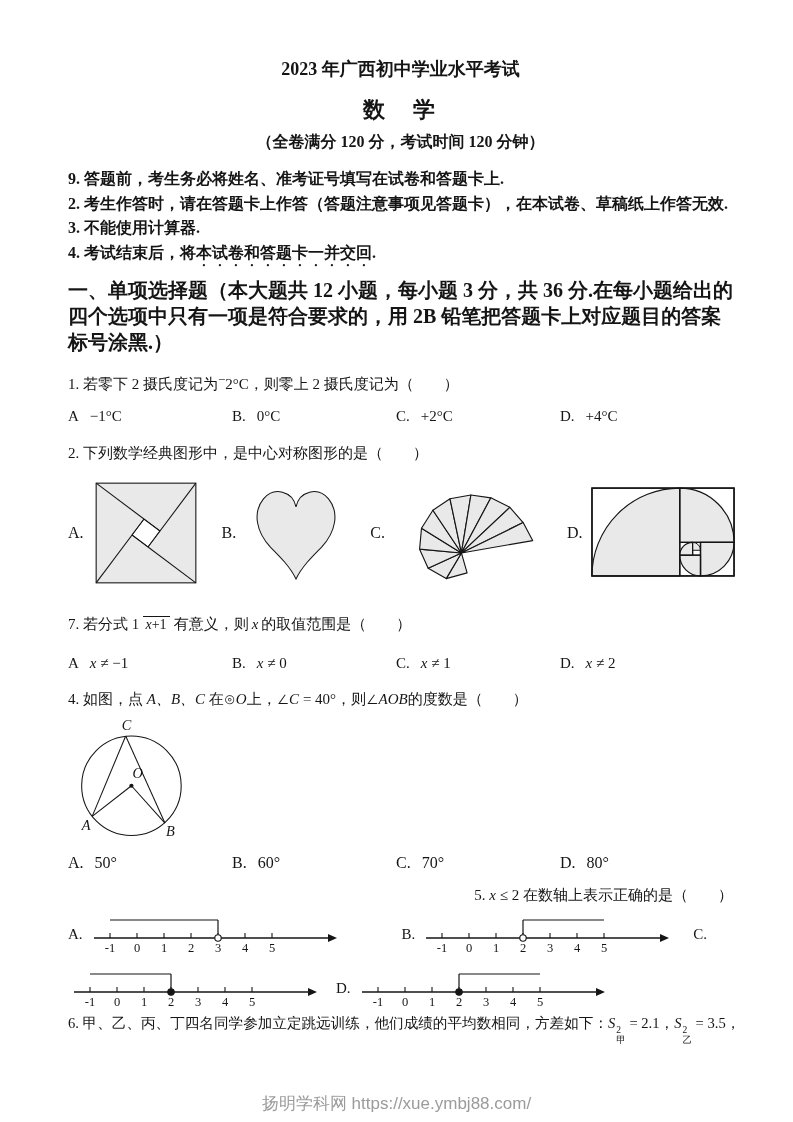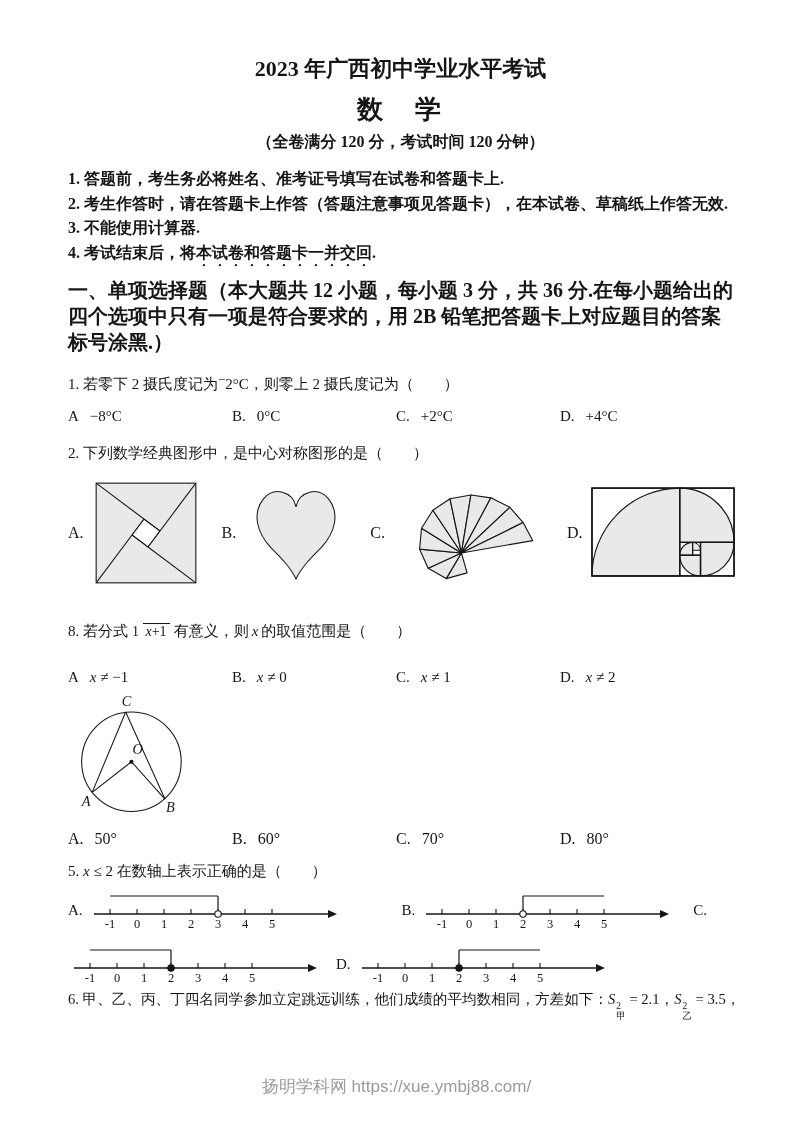--- a/index.html
+++ b/index.html
@@ -1,76 +1,76 @@
 <!DOCTYPE html>
 <html><head>
 <meta charset="utf-8">
 <style>
   html,body{margin:0;padding:0;background:#ffffff;}
   .page{width:793px;height:1122px;position:relative;overflow:hidden;background:#fff;
         font-family:"Liberation Serif","DejaVu Serif",serif;color:#151515;}
   .content{padding:56px 60px 0 68px;}
-  .title{font-size:22px;font-weight:bold;text-align:center;line-height:26px;margin:0 0 15px;}
-  .subject{font-size:26px;font-weight:bold;text-align:center;line-height:26px;margin:0 0 9px;letter-spacing:3px;}
+  .title{font-size:18px;font-weight:bold;text-align:center;line-height:26px;margin:0 0 15px;}
+  .subject{font-size:22px;font-weight:bold;text-align:center;line-height:26px;margin:0 0 9px;letter-spacing:3px;}
   .info{font-size:16px;font-weight:bold;text-align:center;margin:0 0 14px;}
   .notice-line{font-size:16px;font-weight:bold;line-height:24.5px;}
   .emph{-webkit-text-emphasis:filled dot;-webkit-text-emphasis-position:under right;
         text-emphasis:filled dot;text-emphasis-position:under right;}
   .section-title{font-size:20px;font-weight:bold;line-height:26px;margin:7px 0 0;}
   .qtext{font-size:15px;line-height:21px;margin:14px 0 0;font-family:Liberation Serif, serif;}
   .mi{font-style:italic;}
   .raised{vertical-align:5px;font-size:13px;}
   .opt-row{display:flex;margin-top:13px;font-size:15px;}
   .opt{width:164px;display:flex;align-items:center;}
   .opt:last-child{width:auto;}
   .opt-label{margin-right:11px;}
   .fig-row{display:flex;align-items:center;margin-top:8px;}
   .fig-group{display:flex;align-items:center;margin-right:22px;}
   .fig-group .opt-label{margin-right:8px;}
-  .frac{display:inline-block;vertical-align:middle;font-size:14px;line-height:1.15;margin:16px 4px;}
+  .frac{display:inline-block;vertical-align:middle;font-size:14px;line-height:1.15;margin:9px 4px;}
   .frac .den{border-top:1.2px solid #151515;padding:0 3px;}
   .q3line{display:flex;align-items:center;margin-top:14px;font-size:15px;}
   .circle-fig{margin:6px 0 0 6px;}
   .nl-row{display:flex;align-items:center;margin-top:4px;font-size:15px;}
   .nl-group{display:inline-flex;align-items:center;}
   .nl-group .opt-label{margin-right:5px;}
   .c-label{margin-left:auto;margin-right:26px;}
   .q6line{font-size:14.6px;margin-top:0;white-space:nowrap;}
   .supsub{display:inline-flex;flex-direction:column;font-size:9.5px;line-height:1.05;
           vertical-align:-5px;text-align:left;font-style:normal;margin-left:1px;}
-  .footer{position:absolute;bottom:24px;left:0;width:100%;text-align:center;
+  .footer{position:absolute;bottom:7px;left:0;width:100%;text-align:center;
           font-family:"Liberation Sans","DejaVu Sans",sans-serif;font-size:17px;color:#9b9b9b;}
   svg text{font-family:"Liberation Serif","DejaVu Serif",serif;fill:#151515;}
 </style>
 </head>
 <body>
 
 <div class="page">
   <div class="content">
 
     <div class="title">2023 年广西初中学业水平考试</div>
     <div class="subject">数　学</div>
     <div class="info">（全卷满分 120 分，考试时间 120 分钟）</div>
 
     <div class="notice">
-      <div class="notice-line">1. 答题前，考生务必将姓名、准考证号填写在试卷和答题卡上.</div>
+      <div class="notice-line">9. 答题前，考生务必将姓名、准考证号填写在试卷和答题卡上.</div>
       <div class="notice-line">2. 考生作答时，请在答题卡上作答（答题注意事项见答题卡），在本试卷、草稿纸上作答无效.</div>
       <div class="notice-line">3. 不能使用计算器.</div>
       <div class="notice-line"><span>4. 考试结束后，将</span><span class="emph">本试卷和答题卡一并交回</span><span>.</span></div>
     </div>
 
     <div class="section-title">一、单项选择题（本大题共 12 小题，每小题 3 分，共 36 分.在每小题给出的四个选项中只有一项是符合要求的，用 2B 铅笔把答题卡上对应题目的答案标号涂黑.）</div>
 
     <div class="qtext">
       <span>1. 若零下 2 摄氏度记为</span><span class="raised">−</span><span>2°C</span><span>，则零上 2 摄氏度记为（　　）</span>
     </div>
     <div class="opt-row">
       <span class="opt">
           <span class="opt-label">A</span>
-          <span>−8°C</span>
+          <span>−1°C</span>
         </span>
       <span class="opt">
           <span class="opt-label">B.</span>
           <span>0°C</span>
         </span>
       <span class="opt">
           <span class="opt-label">C.</span>
           <span>+2°C</span>
         </span>
       <span class="opt">
@@ -130,21 +130,21 @@
           <line x1="91" y1="57" x2="146" y2="57" stroke="#151515" stroke-width="1.4"></line>
           <line x1="112" y1="57" x2="112" y2="91" stroke="#151515" stroke-width="1.4"></line>
           <line x1="91" y1="70" x2="112" y2="70" stroke="#151515" stroke-width="1.2"></line>
           <line x1="104" y1="57" x2="104" y2="70" stroke="#151515" stroke-width="1.2"></line>
           <rect x="2" y="2" width="144" height="89" fill="none" stroke="#151515" stroke-width="1.4"></rect>
         </svg>
       </span>
     </div>
 
     <div class="q3line">
-      <span>8. 若分式</span>
+      <span>7. 若分式</span>
       <span class="frac">
         <span class="num">1</span>
         <span class="den"><span class="mi">x</span><span>+1</span></span>
       </span>
       <span>有意义，则</span>
       <span class="mi" style="margin:0 3px;">x</span>
       <span>的取值范围是（　　）</span>
     </div>
     <div class="opt-row">
       <span class="opt">
@@ -162,20 +162,25 @@
           <span class="mi">x</span>
           <span style="white-space:pre;"> ≠ 1</span>
         </span>
       <span class="opt">
           <span class="opt-label">D.</span>
           <span class="mi">x</span>
           <span style="white-space:pre;"> ≠ 2</span>
         </span>
     </div>
 
+    <div class="qtext" style="margin-top:17px;">
+      <span>4. 如图，点</span>
+      <span class="mi">A、B、C</span>
+      <span>在⊙</span><span class="mi">O</span><span>上，∠</span><span class="mi">C</span><span> = 40°，则∠</span><span class="mi">AOB</span><span>的度数是（　　）</span>
+    </div>
     <div class="circle-fig">
       <svg width="134" height="128" viewBox="0 0 140 128">
         <circle cx="60" cy="70" r="52" fill="none" stroke="#151515" stroke-width="1.1"></circle>
         <line x1="54" y1="18" x2="19" y2="102" stroke="#151515" stroke-width="1.1"></line>
         <line x1="54" y1="18" x2="95" y2="109" stroke="#151515" stroke-width="1.1"></line>
         <line x1="60" y1="70" x2="19" y2="102" stroke="#151515" stroke-width="1.1"></line>
         <line x1="60" y1="70" x2="95" y2="109" stroke="#151515" stroke-width="1.1"></line>
         <circle cx="60" cy="70" r="2.2" fill="#151515"></circle>
         <text x="50" y="12" font-size="15" font-style="italic">C</text>
         <text x="61" y="62" font-size="15" font-style="italic">O</text>
@@ -195,21 +200,21 @@
       <span class="opt">
           <span class="opt-label">C.</span>
           <span>70°</span>
         </span>
       <span class="opt">
           <span class="opt-label">D.</span>
           <span>80°</span>
         </span>
     </div>
 
-    <div class="qtext" style="margin-top:13px;">
+    <div class="qtext" style="margin-top:13px;text-align:right;">
       <span>5. </span><span class="mi">x</span><span style="white-space:pre-wrap;"> ≤ 2 在数轴上表示正确的是（　　）</span>
     </div>
     <div class="nl-row">
       <span class="nl-group">
         <span class="opt-label">A.</span>
         <span><svg viewBox="0 0 252 46" width="252" height="46">
               <line x1="6" y1="28" x2="240" y2="28" stroke="#151515" stroke-width="1.3"></line>
               <polygon points="240,24 249,28 240,32" fill="#151515"></polygon>
               <line x1="22" y1="23" x2="22" y2="28" stroke="#151515" stroke-width="1.1"></line>
               <text x="22" y="42" text-anchor="middle" font-size="12.5">-1</text>

